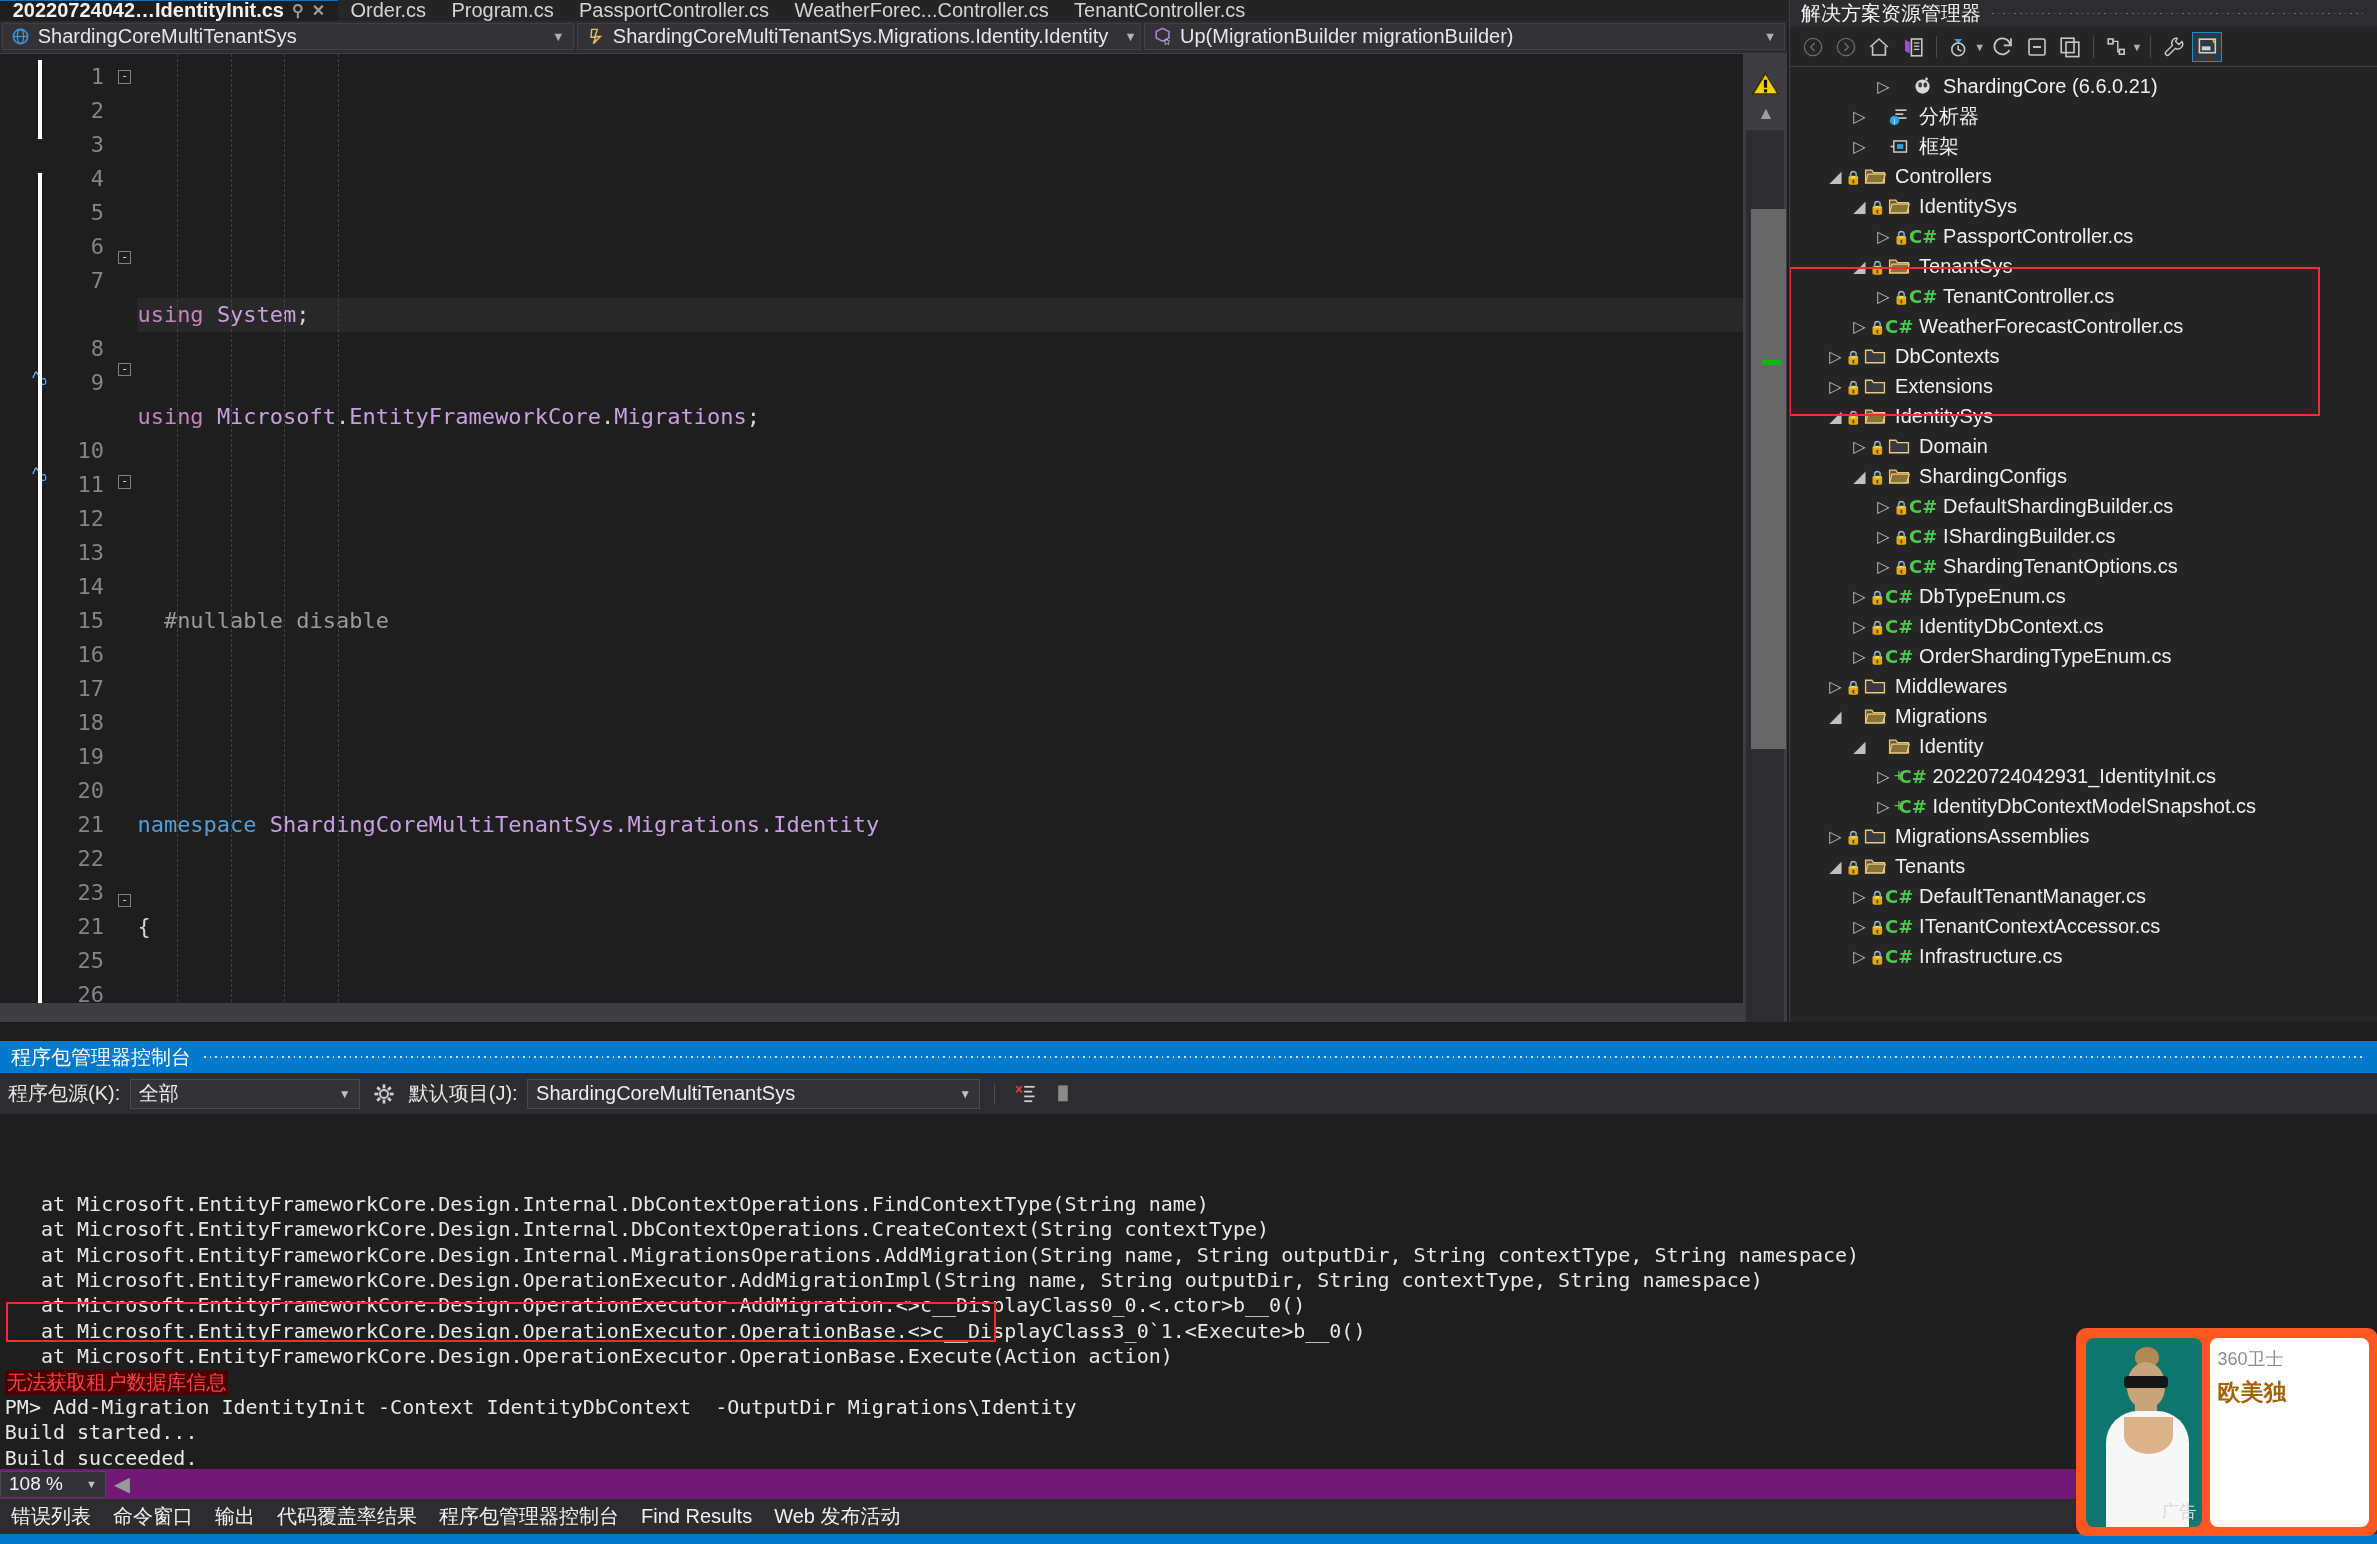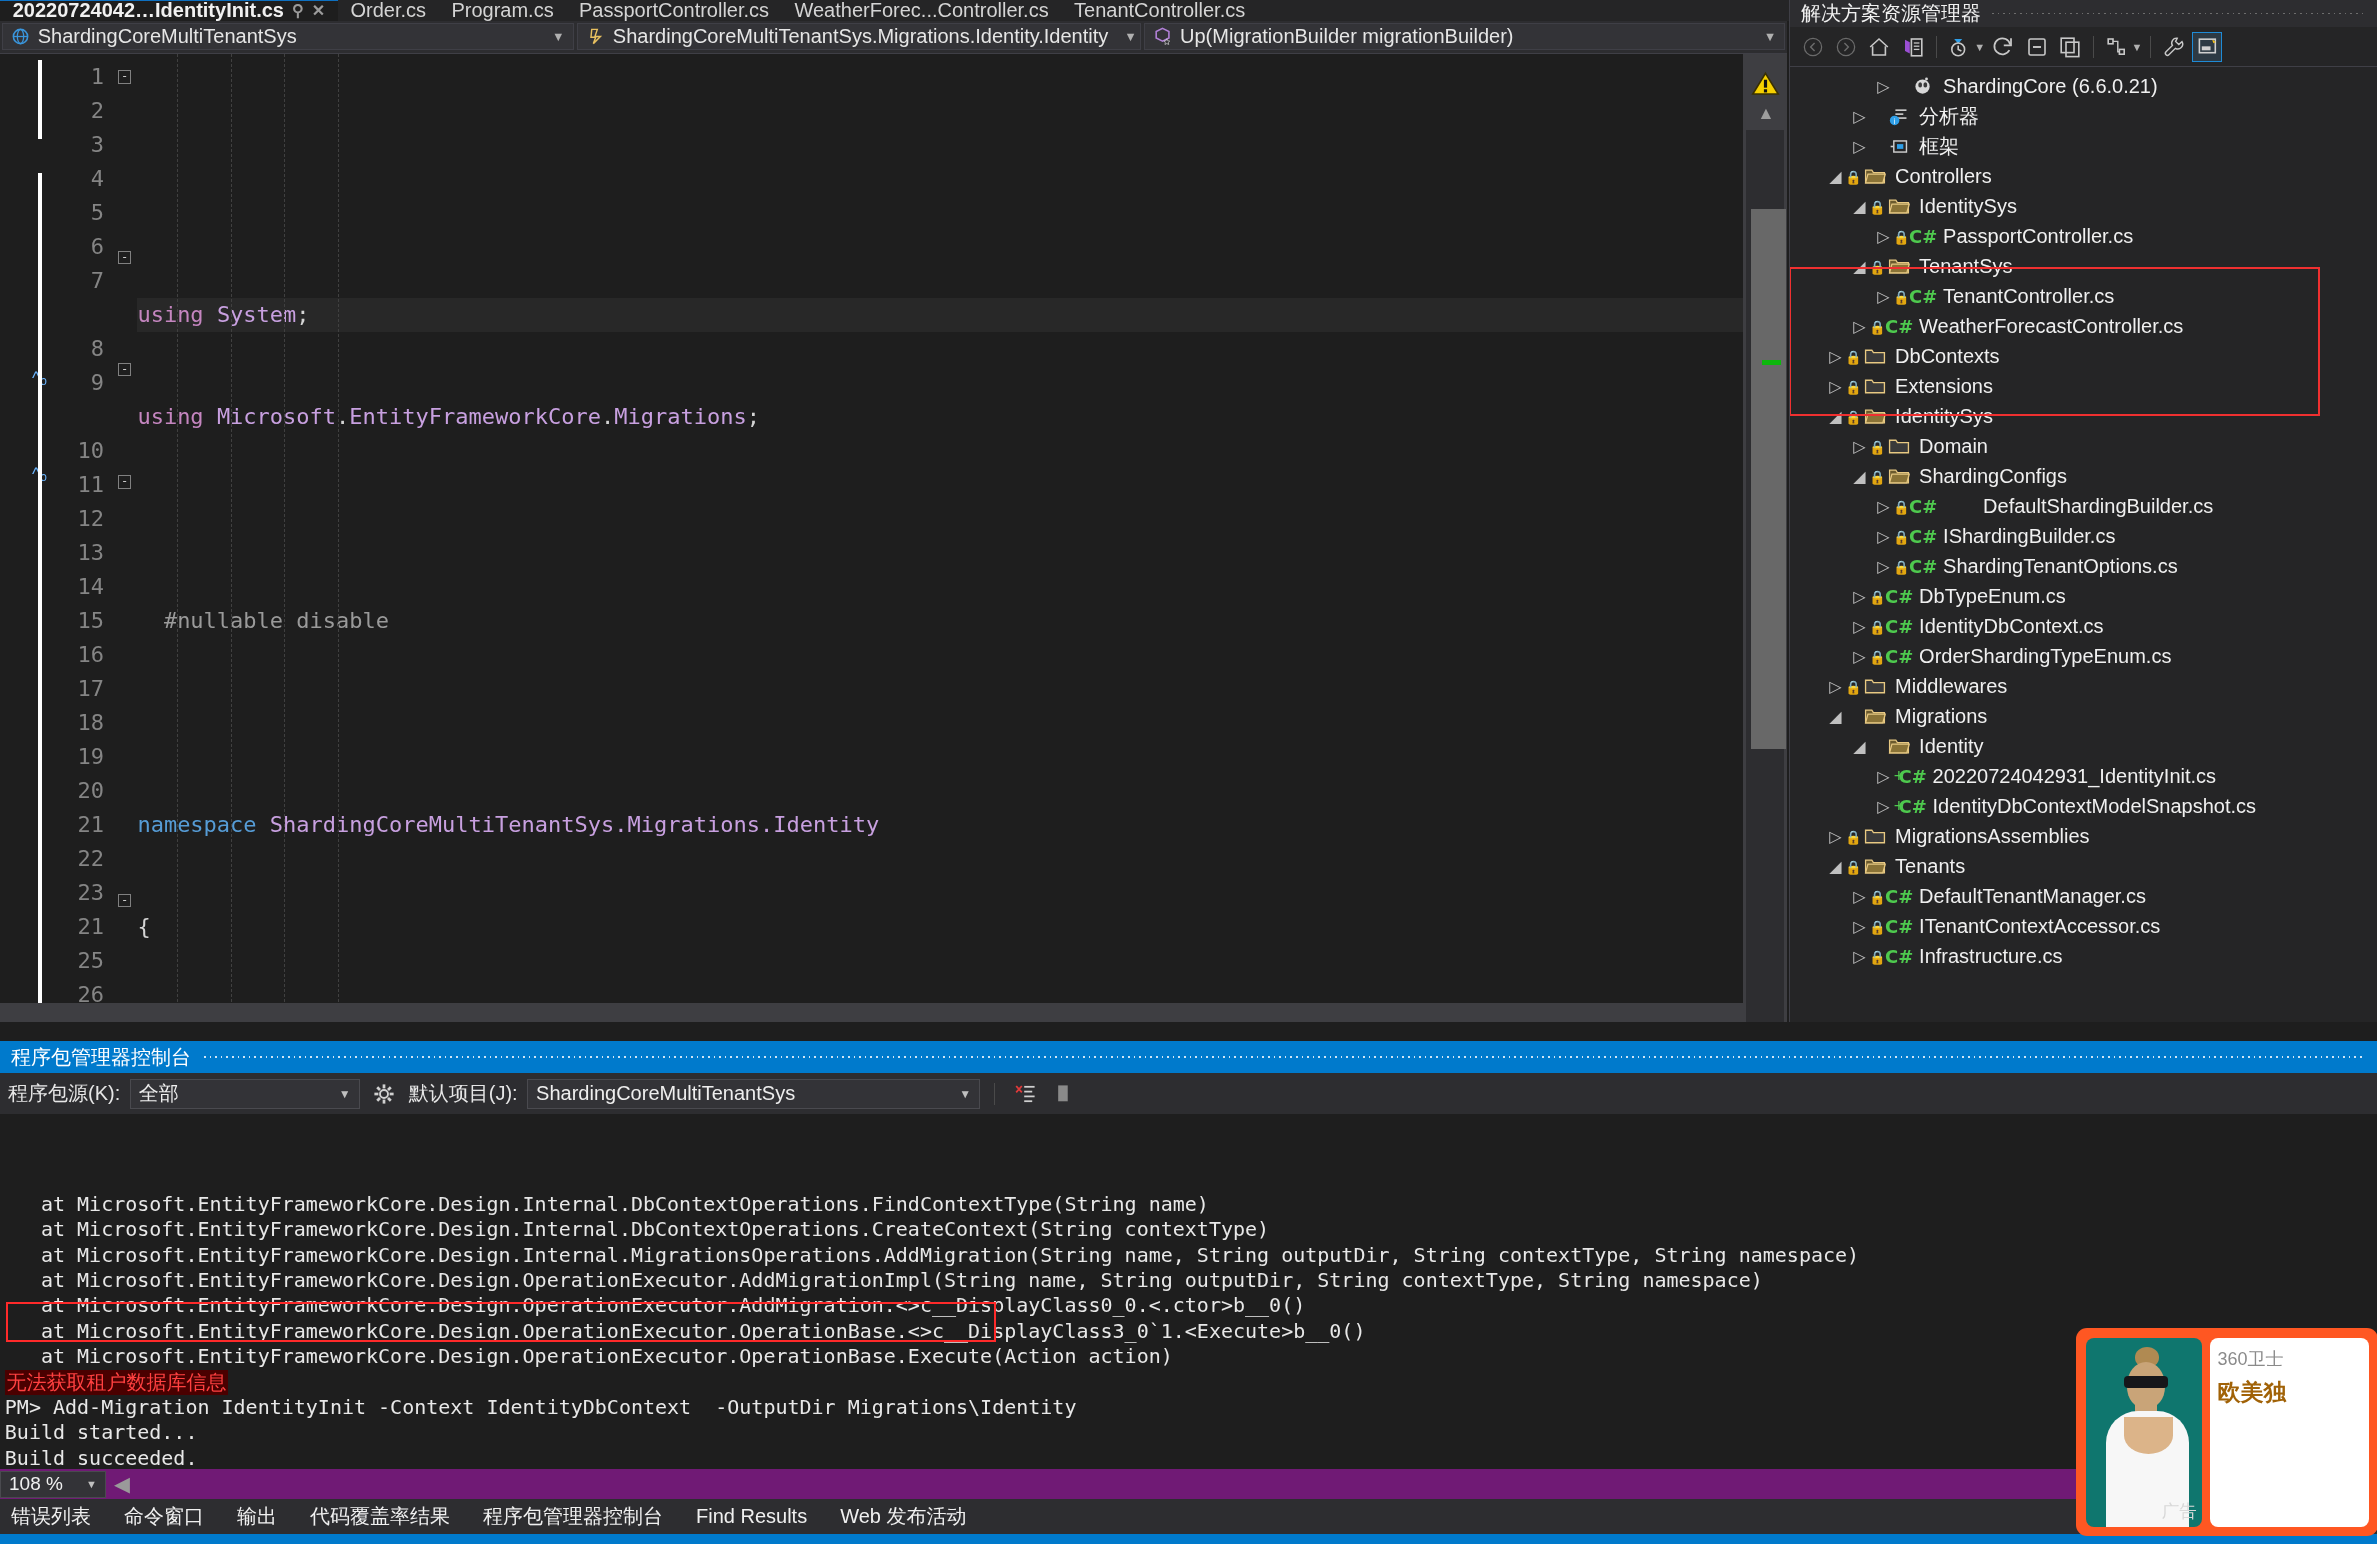--- a/index.html
+++ b/index.html
@@ -172,21 +172,21 @@
     position: absolute; left: 0; top: 1469px; width: 2377px; height: 30px;
     background: #701a75; display: flex; align-items: center;
   }
   .zoomsel {
     width: 106px; height: 27px; background: #333337; border: 0.8px solid #4a4a4f;
     display: flex; align-items: center; padding: 0 8px; color: #f0f0f0; font-size: 19px;
   }
   .zc { margin-left: auto; font-size: 11px; color: #c0c0c0;}
   .bottom-tabs {
     position: absolute; left: 0; top: 1499px; width: 2377px; height: 35px;
-    background: #2d2d30; display: flex; align-items: center; gap: 11px;
+    background: #2d2d30; display: flex; align-items: center; gap: 0px;
   }
   .btab { padding: 0 11px; color: #f0f0f0; font-size: 20px; white-space: nowrap;}
   .statusbar {
     position: absolute; left: 0; top: 1534px; width: 2377px; height: 11px;
     background: #007acc;
   }
 
   
   .ad {
     position: absolute; left: 2076px; top: 1328px; width: 302px; height: 208px;
@@ -646,21 +646,21 @@
             </svg>
           </span>
           <span style="padding-left: 6.4px;">ShardingConfigs</span>
         </div>
         <div class="tr" style="padding-left: 83px;">
           <span class="tw">▷</span>
           <span class="lock" style="font-size: 13.5px;">🔒</span>
           <span class="ti">
             <span class="cs">C#</span>
           </span>
-          <span style="padding-left: 6.4px; margin-left: 40px;">DefaultShardingBuilder.cs</span>
+          <span style="padding-left: 6.4px;">DefaultShardingBuilder.cs</span>
         </div>
         <div class="tr" style="padding-left: 83px;">
           <span class="tw">▷</span>
           <span class="lock" style="font-size: 13.5px;">🔒</span>
           <span class="ti">
             <span class="cs">C#</span>
           </span>
           <span style="padding-left: 6.4px;">IShardingBuilder.cs</span>
         </div>
         <div class="tr" style="padding-left: 83px;">

